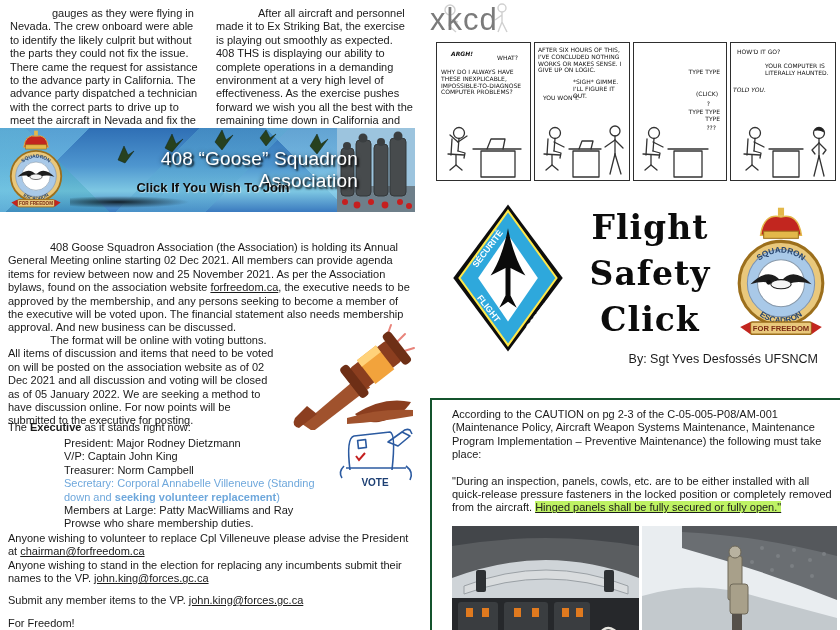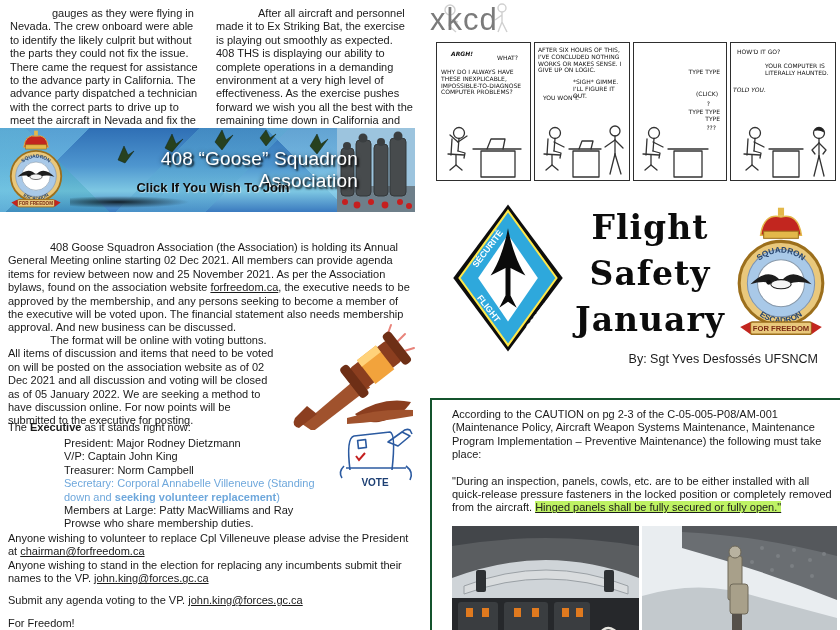--- a/index.html
+++ b/index.html
@@ -169,21 +169,21 @@
     <text x="43" y="58" text-anchor="middle" font-size="10" font-weight="bold" fill="#1d3f73" font-family="Liberation Sans,sans-serif">VOTE</text>
   </svg>
 
   <div class="abs body-txt" style="left:8px;top:532px;width:406px;">
     <span>Anyone wishing to volunteer to replace Cpl Villeneuve please advise the President at </span><a class="doc-link">chairman@forfreedom.ca</a>
   </div>
   <div class="abs body-txt" style="left:8px;top:559px;width:406px;">
     <span>Anyone wishing to stand in the election for replacing any incumbents submit their names to the VP. </span><a class="doc-link">john.king@forces.gc.ca</a>
   </div>
   <div class="abs body-txt" style="left:8px;top:594px;width:406px;">
-    <span>Submit any agenda voting to the VP. </span><a class="doc-link">john.king@forces.gc.ca</a>
+    <span>Submit any member items to the VP. </span><a class="doc-link">john.king@forces.gc.ca</a>
   </div>
   <div class="abs body-txt" style="left:8px;top:617px;">For Freedom!</div>
 
   <svg class="abs" style="left:436px;top:2px;" width="110" height="36" viewBox="0 0 110 36">
     <g stroke="#c4c4c4" stroke-width="1.4" fill="none" opacity=".8">
       <circle cx="14" cy="8" r="5"></circle>
         <path d="M14,13 L13,24 M13,17 L22,20 M13,24 L20,30"></path>
       <circle cx="66" cy="6" r="4"></circle>
         <path d="M66,10 L66,20 M66,13 L59,18 M66,20 L62,30 M66,20 L71,30"></path>
     </g>
@@ -300,21 +300,21 @@
       <text x="12" y="44" transform="rotate(-53 24 40)">SÉCURITÉ</text>
       <text x="48" y="26" transform="rotate(53 62 38)">DES VOLS</text>
       <text x="16" y="84" transform="rotate(52 26 84)">FLIGHT</text>
       <text x="52" y="96" transform="rotate(-52 64 88)">SAFETY</text>
     </g>
   </svg>
 
   <div class="abs fsc-title">
     <div>Flight</div>
     <div>Safety</div>
-    <div>January</div>
+    <div>Click</div>
   </div>
 
   <svg class="abs" style="left:730px;top:205px;" width="102" height="136" viewBox="0 0 100 130">
     <defs>
       <path id="cB-top" d="M18,77 A32,32 0 0 1 82,77"></path>
       <path id="cB-bot" d="M16,80 A34,34 0 0 0 84,80"></path>
     </defs>
     <path d="M30,28 Q33,6 50,10 Q67,6 70,28 Z" fill="#c2261f" stroke="#e3b84a" stroke-width="1.5"></path>
     <rect x="47" y="1" width="6" height="8" fill="#e3b84a"></rect>
     <rect x="33" y="24" width="34" height="7" fill="#e3b84a" stroke="#9c6f1c" stroke-width="1"></rect>

